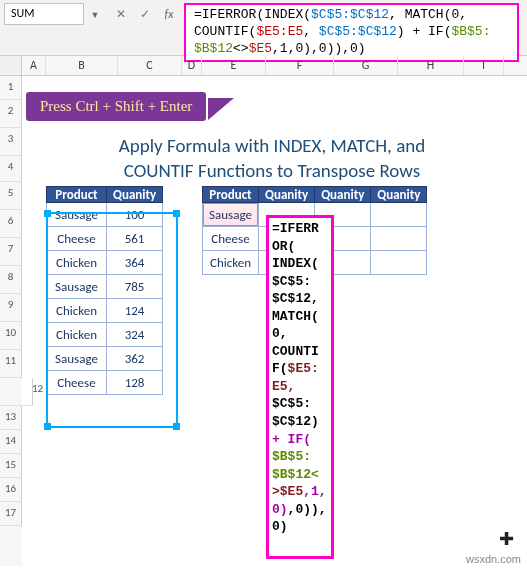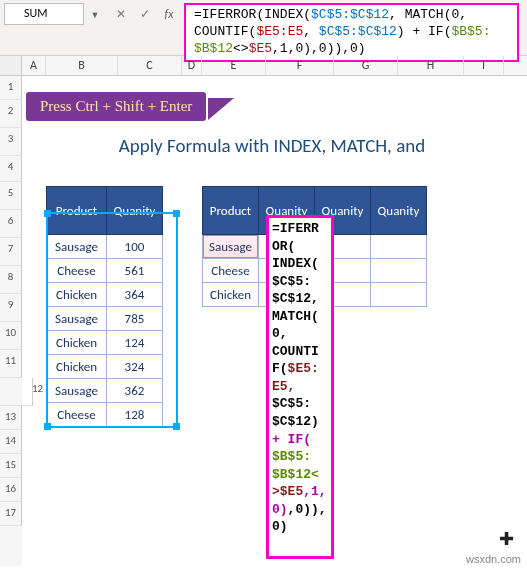--- a/index.html
+++ b/index.html
@@ -20,21 +20,21 @@
     padding: 3px 0;
     background: #f3f2f1;
     height: 56px;
   }
   .name-box {
     width: 80px;
     margin: 0 4px;
     font-size: 12px;
     border: 1px solid #c0c0c0;
     background: #fff;
-    padding: 2px 19px;
+    padding: 2px 6px;
     height: 22px;
   }
   .chev {
     width: 14px; height: 22px;
     display: flex; align-items: center; justify-content: center;
     color: #666; font-size: 9px;
   }
   .fb-icons { display:flex; gap:2px; margin-left:8px; }
   .fb-btn {
     width: 22px; height: 22px;
@@ -103,22 +103,22 @@
 
   .table1 {
     position:absolute;left:24px;top:110px;
     border-collapse:collapse;
   }
   .table2 {
     position:absolute;left:180px;top:110px;
     border-collapse:collapse;
   }
   th {
-    background:#2f5597;color:#fff;font-weight:normal;
-    border:1px solid #1f3864;padding:16px 6px;font-size:13px;
+    background:#2f5597;color:#fff;font-weight:bold;
+    border:1px solid #1f3864;padding:0 6px;font-size:13px;
     text-align:center;
   }
   td {
     border:1px solid #9cb4d8;padding:4px 6px;text-align:center;
     font-size:13px;color:#1f3864;background:#fff;
   }
   .table1 td {height:20px;}
   .table2 td {height:20px;}
   .table1 .col1{width:60px}.table1 .col2{width:56px}
   .table2 th,.table2 td{width:56px}
@@ -222,20 +222,21 @@
     </div>
   <div class="grid">
 
     <div class="callout">
       <span>Press Ctrl + Shift + Enter</span>
       <div class="callout-tail"></div>
     </div>
 
     <div class="title-block">
       <div>Apply Formula with INDEX, MATCH, and</div>
+      <div>COUNTIF Functions to Transpose Rows</div>
     </div>
 
     <table class="table1">
       <tbody>
           <tr>
         <th class="col1">Product</th>
         <th class="col2">Quanity</th>
       </tr>
       </tbody>
         <tbody id="t1body">

